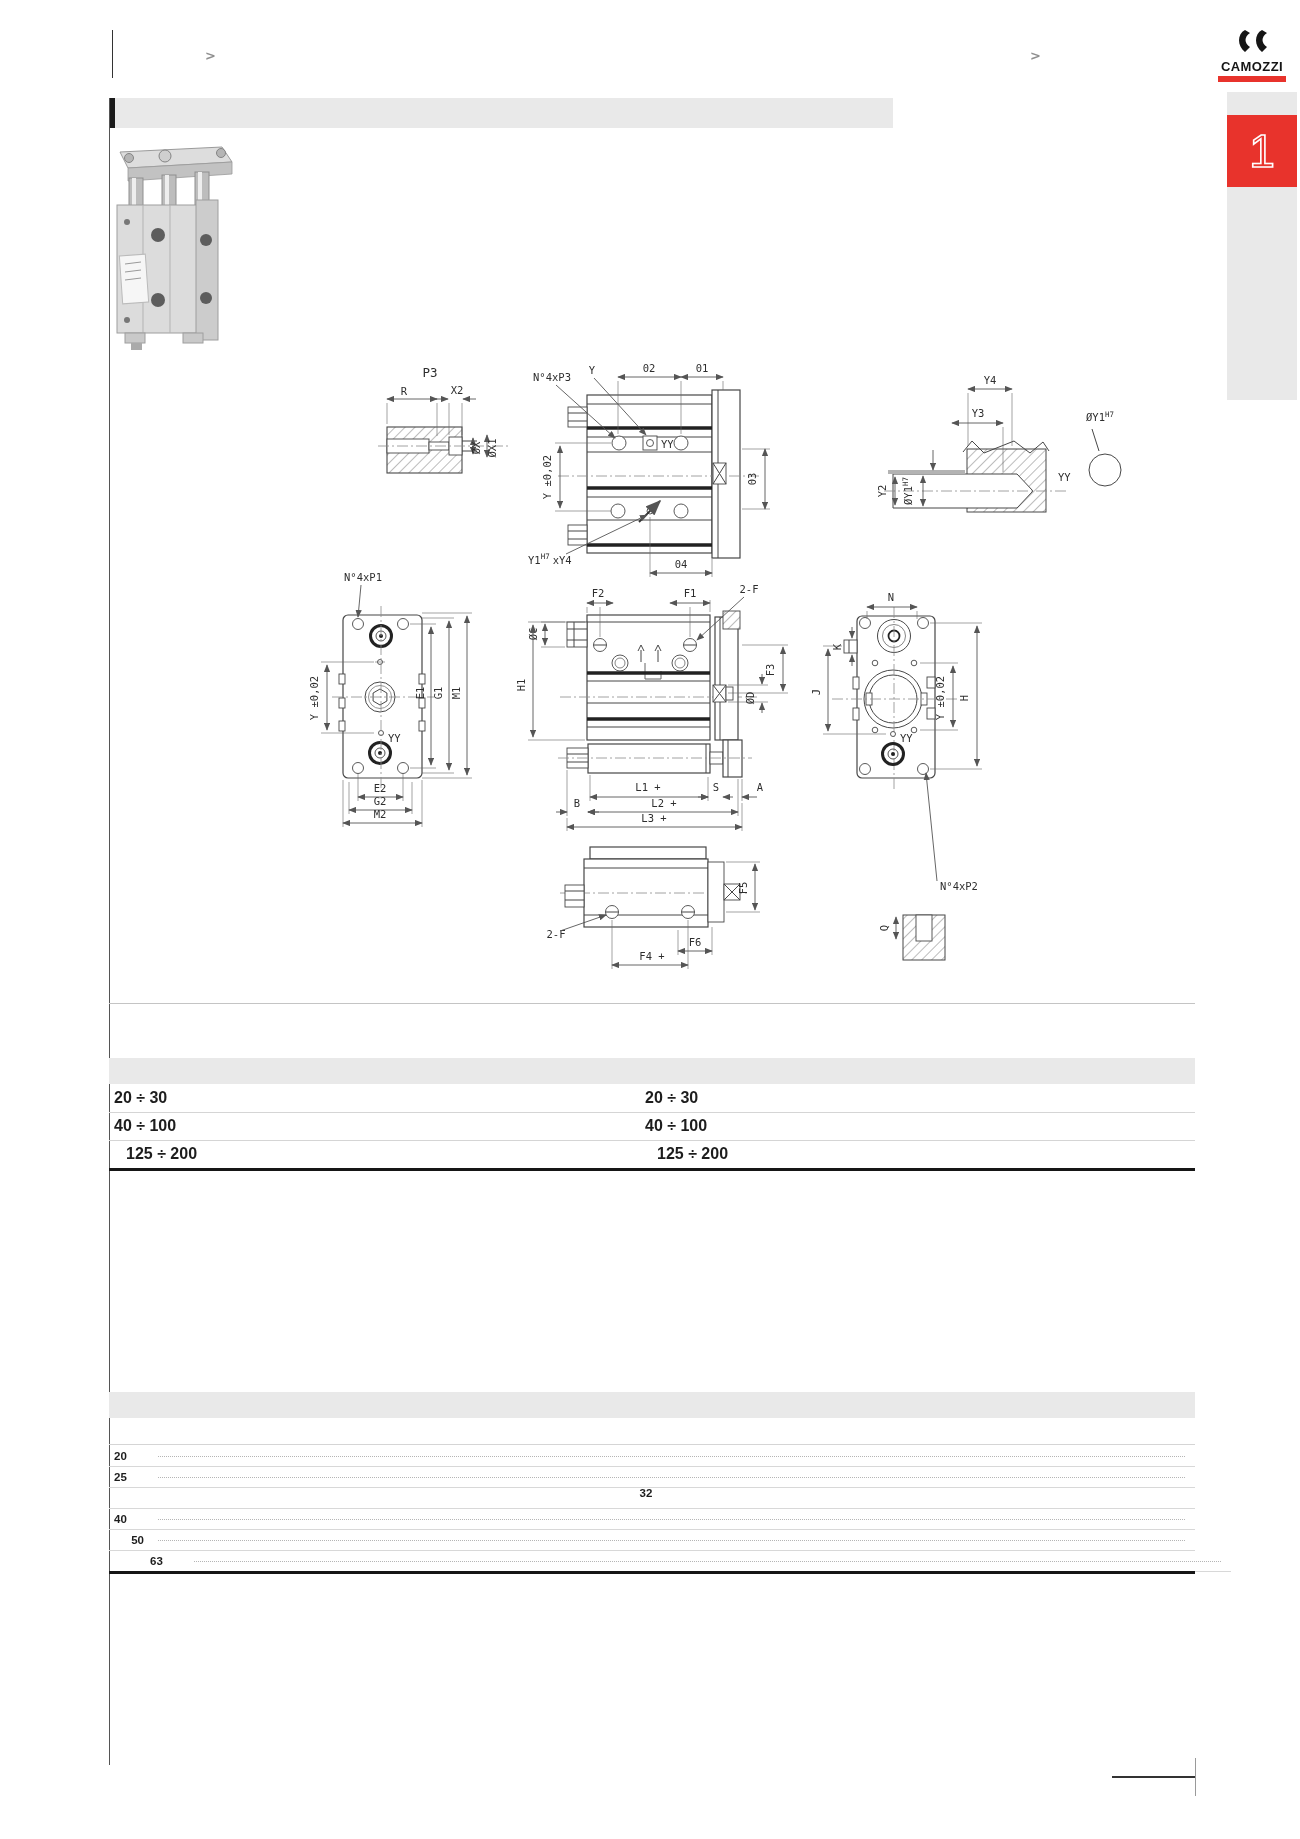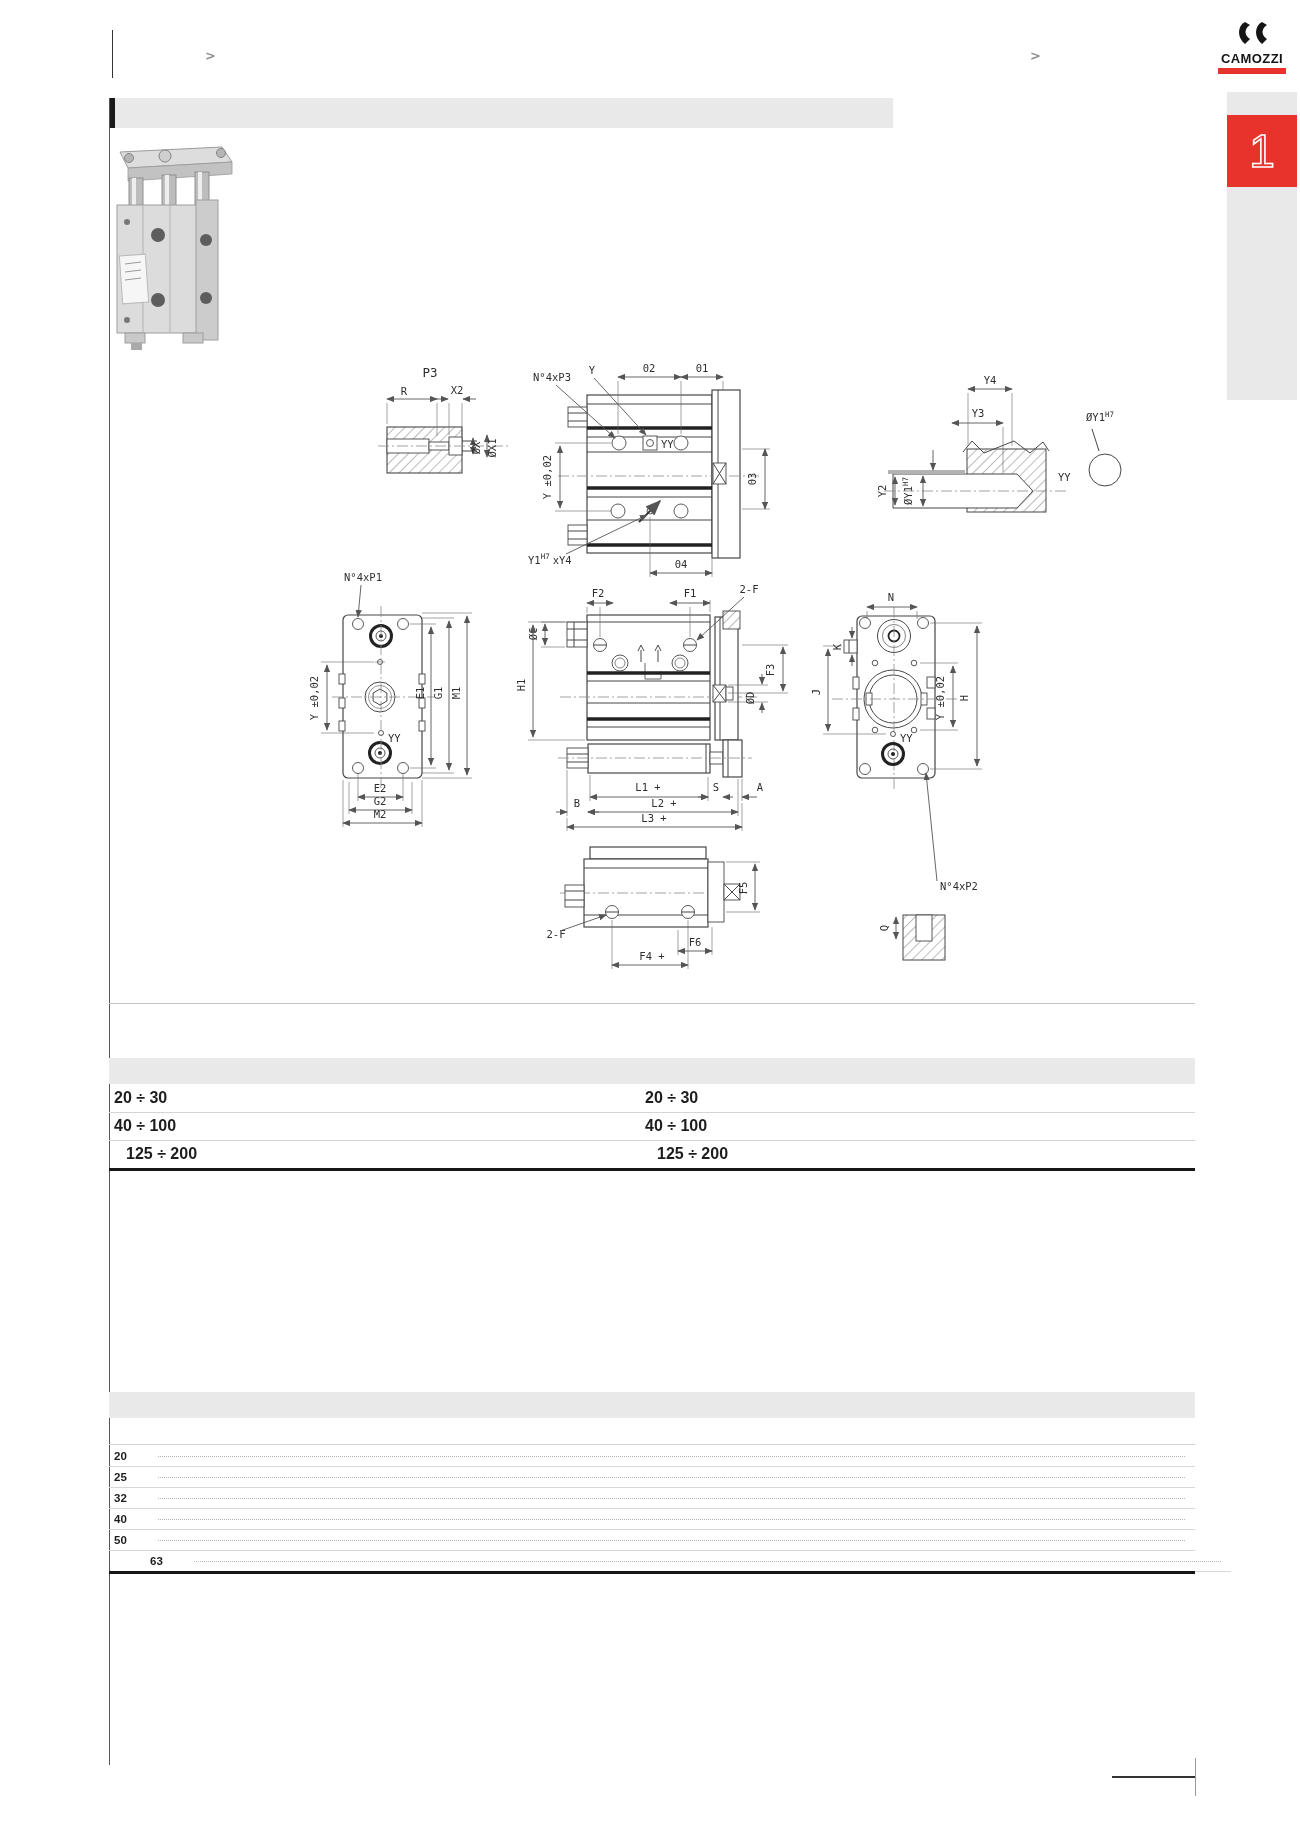--- a/index.html
+++ b/index.html
@@ -9,21 +9,21 @@
   .vline{background:#555;width:1px;}
   .chev{color:#8f8f8f;font-size:13px;font-weight:bold;font-family:"DejaVu Sans",sans-serif;cursor:pointer;}
   
   #titlebar{left:109px;top:98px;width:784px;height:30px;background:#e9e9e9;}
   #titlesq{left:109px;top:98px;width:6px;height:30px;background:#1a1a1a;}
   #rail{left:1227px;top:92px;width:70px;height:308px;background:#e9e9e9;}
   #chaptab{left:1227px;top:115px;width:70px;height:72px;background:#e8332c;
            display:flex;align-items:center;justify-content:center;cursor:pointer;}
   #chaptab span{font-family:"Liberation Sans",sans-serif;font-weight:400;font-size:46px;line-height:1;
                 color:#e8332c;-webkit-text-stroke:1.6px #ffffff;}
-  #logo{left:1218px;top:20px;width:68px;text-align:center;}
+  #logo{left:1218px;top:28px;width:68px;text-align:center;}
   #logo .lt{display:block;font-weight:bold;font-size:13px;letter-spacing:.4px;color:#151515;
             font-family:"Liberation Sans",sans-serif;margin-top:1px;}
   #logo .lb{display:block;height:6px;background:#e8332c;margin-top:2px;}
   
   .gbar{background:#e9e9e9;}
   .t1row{position:absolute;left:109px;width:1086px;height:28px;font-size:16px;font-weight:bold;
          color:#1d1d1d;line-height:28px;}
   .t1row .c1{position:absolute;left:5px;}
   .t1row .c2{position:absolute;left:536px;}
   .sep{position:absolute;left:109px;width:1086px;height:1px;background:#d5d5d5;}
@@ -485,29 +485,29 @@
   <div class="abs gbar" style="left:109px;top:1392px;width:1086px;height:26px;"></div>
   <div class="sep" style="top:1444px;"></div>
   <div class="t2row" style="top:1445px;">
     <span class="num">20</span>
       <span class="dots"></span>
   </div>
   <div class="t2row" style="top:1466px;">
     <span class="num">25</span>
       <span class="dots"></span>
   </div>
-  <div class="t2row" style="top:1487px;">
+  <div class="t2row" style="top:1487px;flex-direction:column;">
     <span class="num">32</span>
       <span class="dots"></span>
   </div>
   <div class="t2row" style="top:1508px;">
     <span class="num">40</span>
       <span class="dots"></span>
   </div>
-  <div class="t2row" style="top:1529px;">
+  <div class="t2row" style="top:1529px;text-align:right;">
     <span class="num">50</span>
       <span class="dots"></span>
   </div>
   <div class="t2row" style="top:1550px;padding-left:36px;">
     <span class="num">63</span>
       <span class="dots"></span>
   </div>
   <div class="thick" style="top:1571px;"></div>
 
   <div class="abs" style="left:1112px;top:1776px;width:83px;height:2px;background:#333;"></div>

